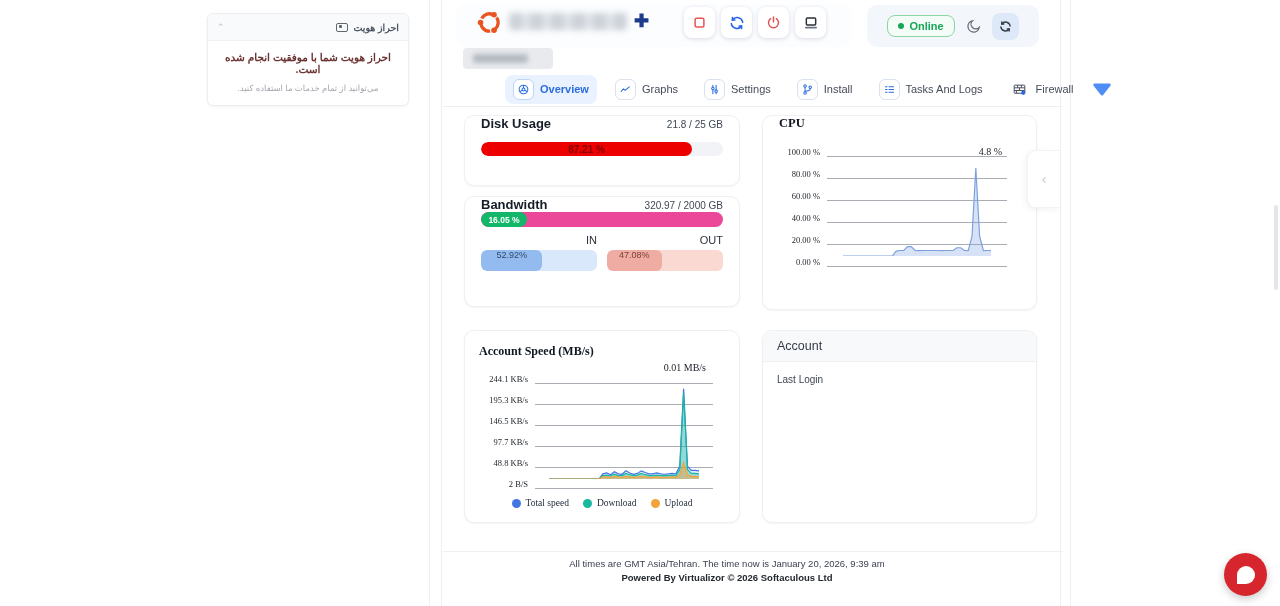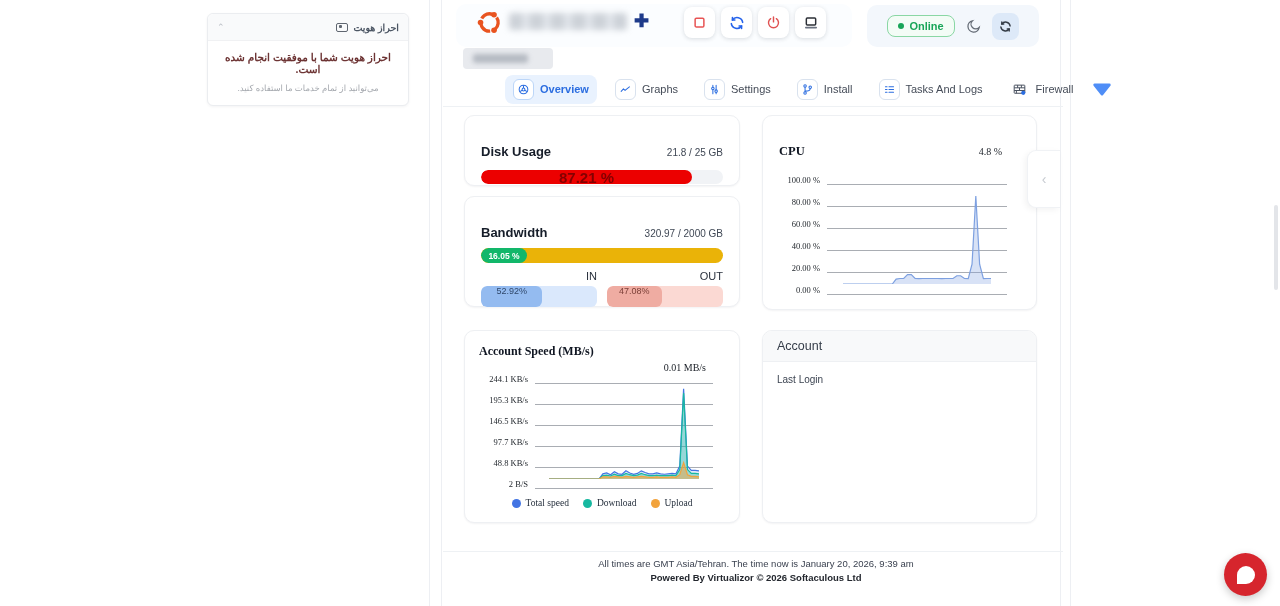--- a/index.html
+++ b/index.html
@@ -54,32 +54,32 @@
   .tab.active { background:#e9f2fe; color:#2b6de0; font-weight:bold; }
   .tab-ic { width:21px; height:21px; border:1px solid #d9e2ee; border-radius:6px; background:#fff;
             display:flex; align-items:center; justify-content:center; }
   .tab.active .tab-ic { border-color:#bcd6f8; }
   .tab-ic.noborder { border:none; }
   .dd-tri { margin-left:auto; margin-right:72px; background:none; border:0; cursor:pointer; display:flex; }
 
   
   .card { position:absolute; background:#fff; border:1px solid #eef0f3; border-radius:10px;
           box-shadow:0 1px 2px rgba(16,24,40,.05); }
-  .card-pad { padding:28px 16px; }
+  .card-pad { padding:0 16px; }
   .card-head { display:flex; align-items:baseline; justify-content:space-between; }
   .card-title { font-size:13px; font-weight:bold; color:#161d29; }
   .card-usage { font-size:10px; color:#3f4754; }
 
   .disk-card { left:464px; top:115px; width:276px; height:71px; }
   .bar-track { margin-top:11px; height:14px; background:#f1f3f6; border-radius:7px; position:relative; overflow:hidden; }
   .bar-fill-red { height:100%; background:#ec0000; border-radius:7px; display:flex; align-items:center; justify-content:center;
-                  font-size:15px; color:rgba(90,0,0,.72); font-weight:bold; }
+                  font-size:10px; color:rgba(90,0,0,.72); font-weight:bold; }
 
   .bw-card { left:464px; top:196px; width:276px; height:111px; }
-  .bw-track { margin-top:8px; height:15px; background:#eab308; border-radius:8px; overflow:hidden; }
+  .bw-track { margin-top:0; height:15px; background:#ec4899; border-radius:8px; overflow:hidden; }
   .bw-pill { height:100%; min-width:46px; background:#12b76a; border-radius:8px; display:flex;
              align-items:center; justify-content:center; font-size:8.5px; color:#fff; font-weight:bold; }
   .bw-cols { display:flex; gap:10px; margin-top:7px; }
   .bw-col { flex:1; }
   .bw-col-label { text-align:right; font-size:11px; color:#2a313d; margin-bottom:4px; }
   .inout-track { height:21px; border-radius:6px; overflow:hidden; }
   .in-track { background:#dae8fc; }
   .out-track { background:#fbd9d3; }
   .inout-fill { height:100%; display:flex; align-items:flex-start; justify-content:center;
                 font-size:9px; border-radius:6px; }
@@ -118,21 +118,21 @@
   .acct-card { left:762px; top:330px; width:275px; height:193px; }
   .acct-head { height:31px; background:#f8f9fa; border-bottom:1px solid #eef0f3; border-radius:9px 9px 0 0;
                display:flex; align-items:center; padding:0 14px; font-size:12.5px; color:#343c48; }
   .acct-body { padding:12px 14px; font-size:10px; color:#3c4451; }
 
   
   .slide-handle { left:1027px; top:150px; width:33px; height:58px; background:#fff; border:1px solid #f0f2f5;
                   border-right:none; border-radius:9px 0 0 9px; box-shadow:-2px 2px 6px rgba(0,0,0,.05);
                   display:flex; align-items:center; justify-content:center; color:#c6cad0; font-size:14px; cursor:pointer; }
   .footer-div { left:443px; top:551px; width:620px; height:1px; background:#eef1f4; }
-  .footer { left:446px; top:558px; width:620px; text-align:center; }
+  .footer { left:417px; top:558px; width:620px; text-align:center; }
   .footer-l1 { font-size:9.5px; color:#3b4250; }
   .footer-l2 { font-size:9.5px; font-weight:bold; color:#23272e; margin-top:3px; }
   .chat-btn { left:1224px; top:553px; width:43px; height:43px; border-radius:50%; background:#d6252d; border:0;
               box-shadow:0 3px 8px rgba(0,0,0,.22); display:flex; align-items:center; justify-content:center; cursor:pointer; }
   .chat-glyph { width:18px; height:18px; background:#fff; border-radius:50% 50% 50% 0; }
   .scroll-thumb { left:1274px; top:205px; width:4px; height:85px; background:#e3e5e9; border-radius:2px; }
 </style>
 </head>
 <body>
 

